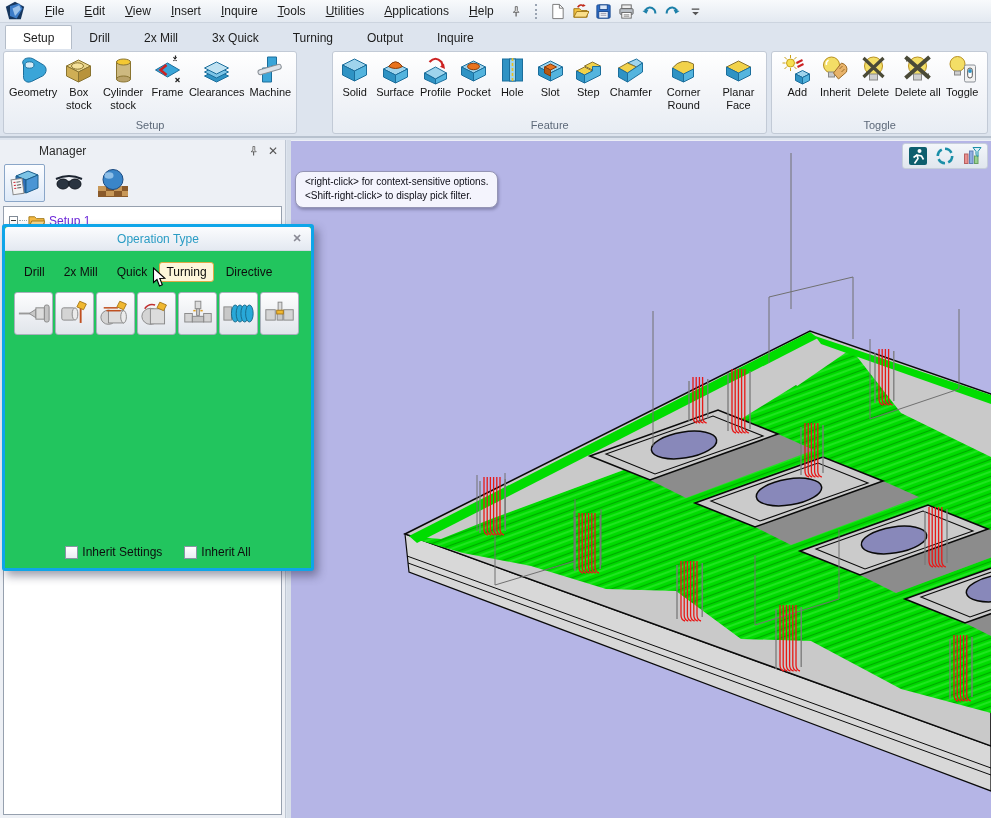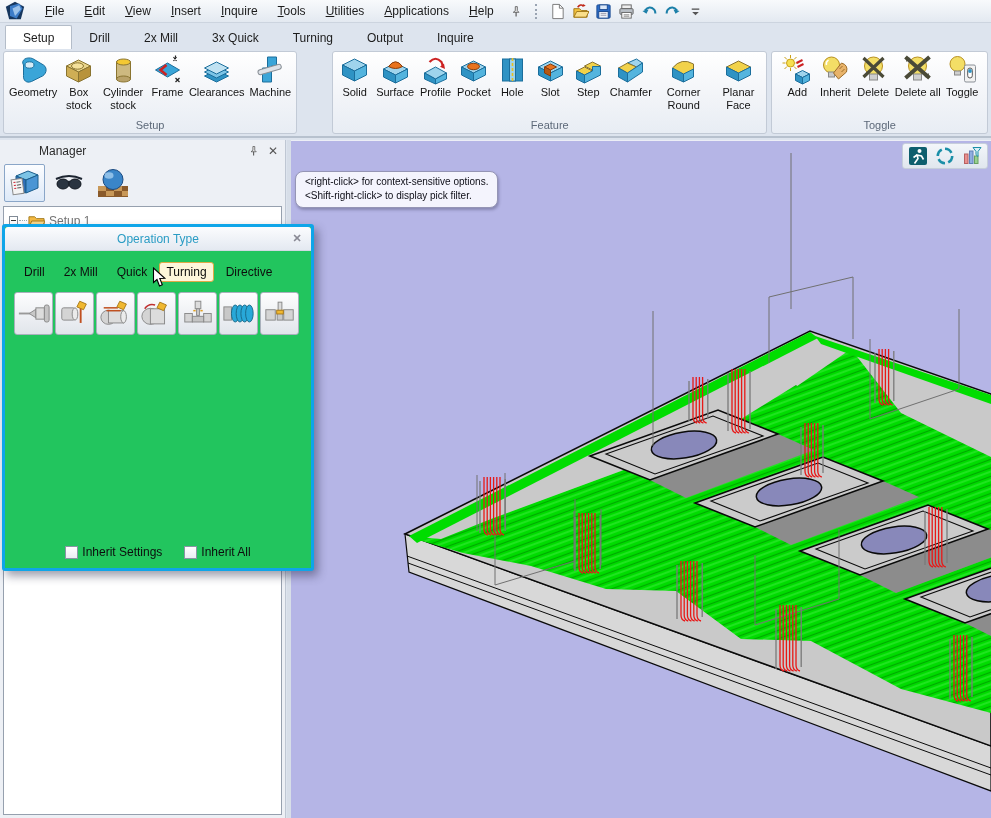--- a/index.html
+++ b/index.html
@@ -42,21 +42,21 @@
   #manager-titlebar .ttl { flex:1; }
   .tb-icon { margin-left:8px; color:#555; font-size:12px; line-height:12px; }
   .tb-icon svg { width:12px; height:12px; display:block; }
   #manager-toolbar { display:flex; gap:3px; padding:2px 4px 4px; }
   .mgr-btn { width:41px; height:38px; display:flex; align-items:center; justify-content:center;
              border:1px solid transparent; border-radius:2px; }
   .mgr-btn.selected { border-color:#8aa6c8; background:linear-gradient(#fcfdff,#dde9f8); }
   .mgr-btn svg { width:32px; height:32px; display:block; }
   #manager-tree { position:absolute; left:3px; top:66px; width:279px; bottom:3px; background:#fff;
                   border:1px solid #96a0ae; }
-  .tree-row { display:flex; align-items:center; height:27px; padding-left:5px; font-size:12px; color:#737373;text-align:right; }
+  .tree-row { display:flex; align-items:center; height:27px; padding-left:5px; font-size:12px; color:#6d28d9;text-align:right; }
   .expander { width:9px; height:9px; border:1px solid #808a96; background:#fff; position:relative; flex:none; }
   .expander::after { content:""; position:absolute; left:1px; right:1px; top:3px; border-top:1px solid #333; }
   .tree-dots { width:8px; border-top:1px dotted #9aa; margin:0 1px; }
   .tree-row .ticon svg { width:17px; height:14px; display:block; margin-right:4px; }
 
   
   #splitter { position:absolute; left:287px; top:140px; width:4px; height:678px; background:#d7deе8;
               background:#d7dee8; z-index:9; }
 
   

